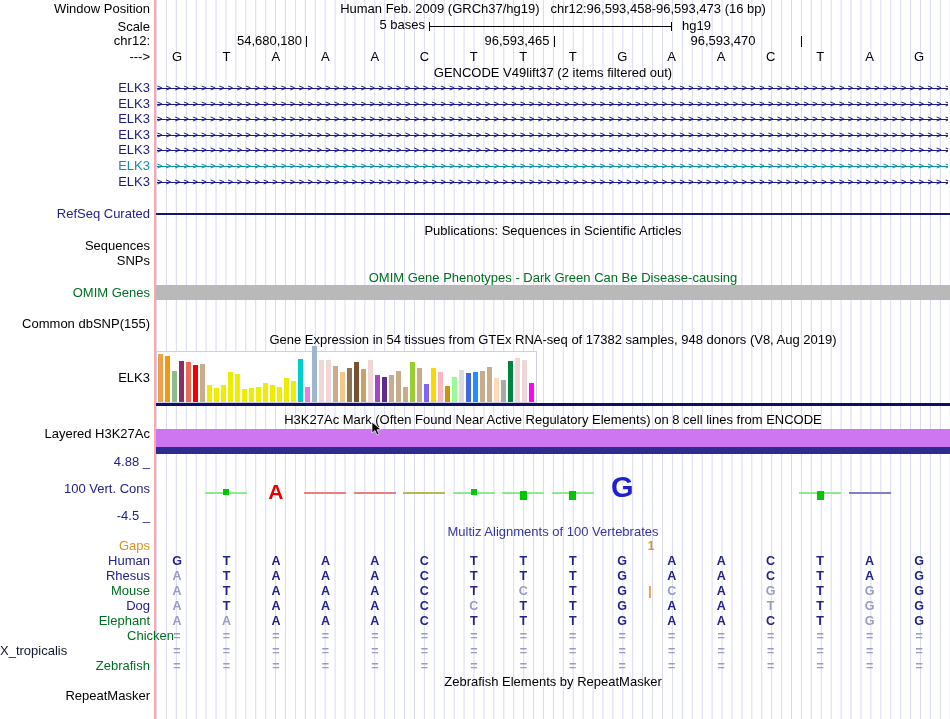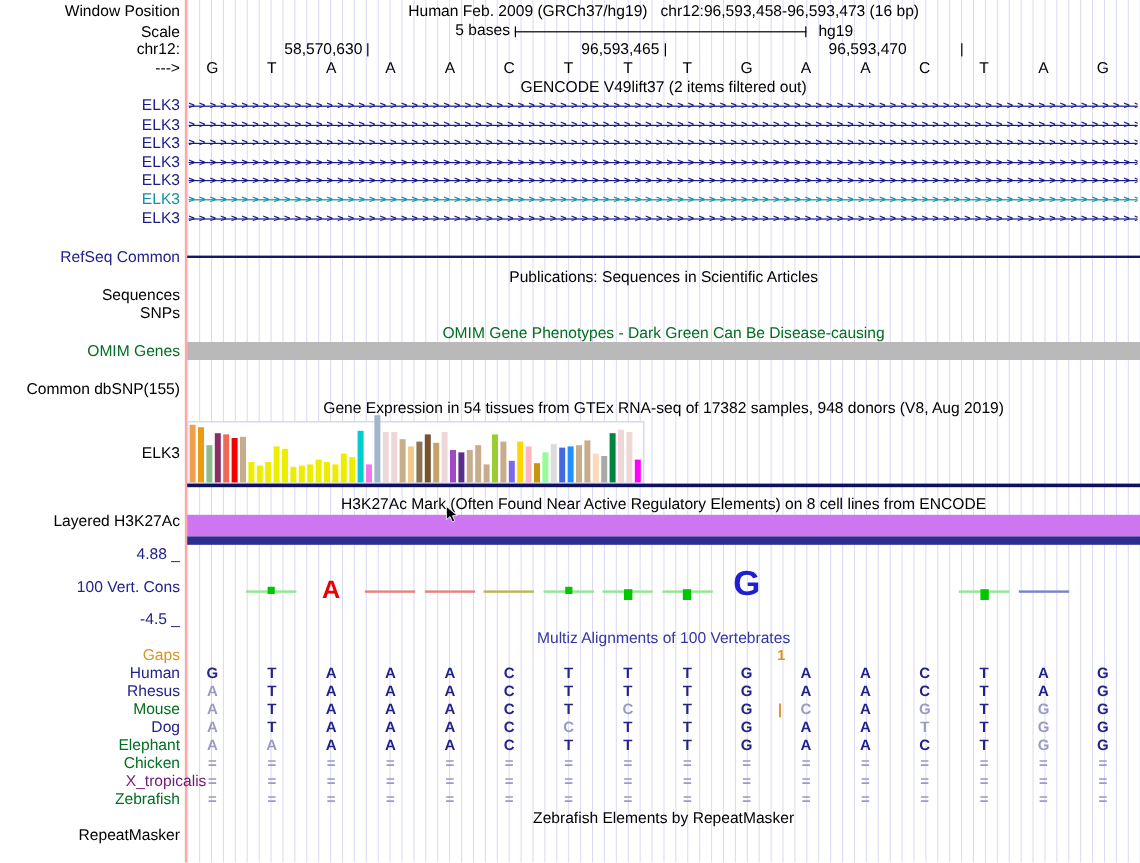--- a/index.html
+++ b/index.html
@@ -35,21 +35,21 @@
 
   <div class="lbl" style="top:20px">Scale</div>
   <div class="numlbl" style="top:18px;left:157px;width:268px">5 bases</div>
   <div class="scaleline" style="left:429px;width:243px"></div>
   <div class="scalecap" style="left:429px"></div>
   <div class="scalecap" style="left:671px"></div>
   <div class="numlbl" style="top:19px;left:682px;width:60px;text-align:left">hg19</div>
 
   <div class="lbl" style="top:34px">chr12:</div>
   <div id="coords">
-      <div style="position: absolute; top: 34px; left: 196px; width: 106px; height: 14px; line-height: 14px; text-align: right; white-space: nowrap;">58,570,630</div>
+      <div style="position: absolute; top: 34px; left: 196px; width: 106px; height: 14px; line-height: 14px; text-align: right; white-space: nowrap;">54,680,180</div>
       <div style="position: absolute; top: 36px; left: 306px; width: 1px; height: 11px; background: rgb(0, 0, 0);"></div>
       <div style="position: absolute; top: 34px; left: 443.5px; width: 106px; height: 14px; line-height: 14px; text-align: right; white-space: nowrap;">96,593,465</div>
       <div style="position: absolute; top: 36px; left: 553.5px; width: 1px; height: 11px; background: rgb(0, 0, 0);"></div>
       <div style="position: absolute; top: 34px; left: 690.5px; width: 106px; height: 14px; line-height: 14px; white-space: nowrap;">96,593,470</div>
       <div style="position: absolute; top: 36px; left: 800.5px; width: 1px; height: 11px; background: rgb(0, 0, 0);"></div>
     </div>
 
   <div class="lbl" style="top:50px">---&gt;</div>
   <div id="bases">
       <div style="position: absolute; top: 50px; left: 167px; width: 20px; height: 14px; line-height: 14px; text-align: center;">G</div>
@@ -102,21 +102,21 @@
         <div style="position: absolute; left: 0px; top: 7px; width: 100%; height: 1px; background: rgb(17, 145, 168);"></div>
         <div style="position: absolute; left: 0px; top: 0px; width: 110%; height: 14px; line-height: 14px; font-size: 9px; font-weight: bold; letter-spacing: 3.6px; white-space: nowrap; color: rgb(17, 145, 168);">&gt;&gt;&gt;&gt;&gt;&gt;&gt;&gt;&gt;&gt;&gt;&gt;&gt;&gt;&gt;&gt;&gt;&gt;&gt;&gt;&gt;&gt;&gt;&gt;&gt;&gt;&gt;&gt;&gt;&gt;&gt;&gt;&gt;&gt;&gt;&gt;&gt;&gt;&gt;&gt;&gt;&gt;&gt;&gt;&gt;&gt;&gt;&gt;&gt;&gt;&gt;&gt;&gt;&gt;&gt;&gt;&gt;&gt;&gt;&gt;&gt;&gt;&gt;&gt;&gt;&gt;&gt;&gt;&gt;&gt;&gt;&gt;&gt;&gt;&gt;&gt;&gt;&gt;&gt;&gt;&gt;&gt;&gt;&gt;&gt;&gt;&gt;&gt;&gt;&gt;&gt;&gt;&gt;&gt;&gt;</div>
       </div>
       <div style="position: absolute; top: 174.6px; left: 0px; width: 150px; height: 14px; line-height: 14px; text-align: right; color: rgb(26, 26, 140);">ELK3</div>
       <div style="position: absolute; top: 174.6px; left: 157px; width: 791px; height: 14px; overflow: hidden;">
         <div style="position: absolute; left: 0px; top: 7px; width: 100%; height: 1px; background: rgb(26, 26, 140);"></div>
         <div style="position: absolute; left: 0px; top: 0px; width: 110%; height: 14px; line-height: 14px; font-size: 9px; font-weight: bold; letter-spacing: 3.6px; white-space: nowrap; color: rgb(26, 26, 140);">&gt;&gt;&gt;&gt;&gt;&gt;&gt;&gt;&gt;&gt;&gt;&gt;&gt;&gt;&gt;&gt;&gt;&gt;&gt;&gt;&gt;&gt;&gt;&gt;&gt;&gt;&gt;&gt;&gt;&gt;&gt;&gt;&gt;&gt;&gt;&gt;&gt;&gt;&gt;&gt;&gt;&gt;&gt;&gt;&gt;&gt;&gt;&gt;&gt;&gt;&gt;&gt;&gt;&gt;&gt;&gt;&gt;&gt;&gt;&gt;&gt;&gt;&gt;&gt;&gt;&gt;&gt;&gt;&gt;&gt;&gt;&gt;&gt;&gt;&gt;&gt;&gt;&gt;&gt;&gt;&gt;&gt;&gt;&gt;&gt;&gt;&gt;&gt;&gt;&gt;&gt;&gt;&gt;&gt;&gt;</div>
       </div>
     </div>
 
-  <div class="lbl navy" style="top:207px">RefSeq Common</div>
+  <div class="lbl navy" style="top:207px">RefSeq Curated</div>
   <div class="band" style="top:213px;height:2px;background:#16166B"></div>
 
   <div class="title" style="top:224px">Publications: Sequences in Scientific Articles</div>
   <div class="lbl" style="top:239px">Sequences</div>
   <div class="lbl" style="top:254px">SNPs</div>
 
   <div class="title green" style="top:271px">OMIM Gene Phenotypes - Dark Green Can Be Disease-causing</div>
   <div class="lbl green" style="top:286px">OMIM Genes</div>
   <div class="band" style="top:285px;height:15px;background:#B9B9B9"></div>
 
@@ -294,38 +294,38 @@
       <div style="position: absolute; top: 614px; left: 463.82px; width: 20px; height: 14px; line-height: 14px; text-align: center; font-weight: bold; font-size: 12.5px; color: rgb(34, 34, 138);">T</div>
       <div style="position: absolute; top: 614px; left: 513.29px; width: 20px; height: 14px; line-height: 14px; text-align: center; font-weight: bold; font-size: 12.5px; color: rgb(34, 34, 138);">T</div>
       <div style="position: absolute; top: 614px; left: 562.76px; width: 20px; height: 14px; line-height: 14px; text-align: center; font-weight: bold; font-size: 12.5px; color: rgb(34, 34, 138);">T</div>
       <div style="position: absolute; top: 614px; left: 612.23px; width: 20px; height: 14px; line-height: 14px; text-align: center; font-weight: bold; font-size: 12.5px; color: rgb(34, 34, 138);">G</div>
       <div style="position: absolute; top: 614px; left: 661.7px; width: 20px; height: 14px; line-height: 14px; text-align: center; font-weight: bold; font-size: 12.5px; color: rgb(34, 34, 138);">A</div>
       <div style="position: absolute; top: 614px; left: 711.17px; width: 20px; height: 14px; line-height: 14px; text-align: center; font-weight: bold; font-size: 12.5px; color: rgb(34, 34, 138);">A</div>
       <div style="position: absolute; top: 614px; left: 760.64px; width: 20px; height: 14px; line-height: 14px; text-align: center; font-weight: bold; font-size: 12.5px; color: rgb(34, 34, 138);">C</div>
       <div style="position: absolute; top: 614px; left: 810.11px; width: 20px; height: 14px; line-height: 14px; text-align: center; font-weight: bold; font-size: 12.5px; color: rgb(34, 34, 138);">T</div>
       <div style="position: absolute; top: 614px; left: 859.58px; width: 20px; height: 14px; line-height: 14px; text-align: center; font-weight: bold; font-size: 12.5px; color: rgb(154, 154, 200);">G</div>
       <div style="position: absolute; top: 614px; left: 909.05px; width: 20px; height: 14px; line-height: 14px; text-align: center; font-weight: bold; font-size: 12.5px; color: rgb(34, 34, 138);">G</div>
-      <div style="position: absolute; top: 629px; left: 0px; width: 150px; height: 14px; line-height: 14px; text-align: right; color: rgb(0, 110, 33);">Chicken</div>
+      <div style="position: absolute; top: 629px; left: 0px; width: 150px; height: 14px; line-height: 14px; text-align: right; color: rgb(0, 110, 33); padding-left: 24px;">Chicken</div>
       <div style="position: absolute; top: 629px; left: 167px; width: 20px; height: 14px; line-height: 14px; text-align: center; font-weight: bold; font-size: 12.5px; color: rgb(154, 154, 205);">=</div>
       <div style="position: absolute; top: 629px; left: 216.47px; width: 20px; height: 14px; line-height: 14px; text-align: center; font-weight: bold; font-size: 12.5px; color: rgb(154, 154, 205);">=</div>
       <div style="position: absolute; top: 629px; left: 265.94px; width: 20px; height: 14px; line-height: 14px; text-align: center; font-weight: bold; font-size: 12.5px; color: rgb(154, 154, 205);">=</div>
       <div style="position: absolute; top: 629px; left: 315.41px; width: 20px; height: 14px; line-height: 14px; text-align: center; font-weight: bold; font-size: 12.5px; color: rgb(154, 154, 205);">=</div>
       <div style="position: absolute; top: 629px; left: 364.88px; width: 20px; height: 14px; line-height: 14px; text-align: center; font-weight: bold; font-size: 12.5px; color: rgb(154, 154, 205);">=</div>
       <div style="position: absolute; top: 629px; left: 414.35px; width: 20px; height: 14px; line-height: 14px; text-align: center; font-weight: bold; font-size: 12.5px; color: rgb(154, 154, 205);">=</div>
       <div style="position: absolute; top: 629px; left: 463.82px; width: 20px; height: 14px; line-height: 14px; text-align: center; font-weight: bold; font-size: 12.5px; color: rgb(154, 154, 205);">=</div>
       <div style="position: absolute; top: 629px; left: 513.29px; width: 20px; height: 14px; line-height: 14px; text-align: center; font-weight: bold; font-size: 12.5px; color: rgb(154, 154, 205);">=</div>
       <div style="position: absolute; top: 629px; left: 562.76px; width: 20px; height: 14px; line-height: 14px; text-align: center; font-weight: bold; font-size: 12.5px; color: rgb(154, 154, 205);">=</div>
       <div style="position: absolute; top: 629px; left: 612.23px; width: 20px; height: 14px; line-height: 14px; text-align: center; font-weight: bold; font-size: 12.5px; color: rgb(154, 154, 205);">=</div>
       <div style="position: absolute; top: 629px; left: 661.7px; width: 20px; height: 14px; line-height: 14px; text-align: center; font-weight: bold; font-size: 12.5px; color: rgb(154, 154, 205);">=</div>
       <div style="position: absolute; top: 629px; left: 711.17px; width: 20px; height: 14px; line-height: 14px; text-align: center; font-weight: bold; font-size: 12.5px; color: rgb(154, 154, 205);">=</div>
       <div style="position: absolute; top: 629px; left: 760.64px; width: 20px; height: 14px; line-height: 14px; text-align: center; font-weight: bold; font-size: 12.5px; color: rgb(154, 154, 205);">=</div>
       <div style="position: absolute; top: 629px; left: 810.11px; width: 20px; height: 14px; line-height: 14px; text-align: center; font-weight: bold; font-size: 12.5px; color: rgb(154, 154, 205);">=</div>
       <div style="position: absolute; top: 629px; left: 859.58px; width: 20px; height: 14px; line-height: 14px; text-align: center; font-weight: bold; font-size: 12.5px; color: rgb(154, 154, 205);">=</div>
       <div style="position: absolute; top: 629px; left: 909.05px; width: 20px; height: 14px; line-height: 14px; text-align: center; font-weight: bold; font-size: 12.5px; color: rgb(154, 154, 205);">=</div>
-      <div style="position: absolute; top: 644px; left: 0px; width: 150px; height: 14px; line-height: 14px; text-align: right; color: #701a75; margin-left: 22px;">X_tropicalis</div>
+      <div style="position: absolute; top: 644px; left: 0px; width: 150px; height: 14px; line-height: 14px; color: #0f172a;">X_tropicalis</div>
       <div style="position: absolute; top: 644px; left: 167px; width: 20px; height: 14px; line-height: 14px; text-align: center; font-weight: bold; font-size: 12.5px; color: rgb(154, 154, 205);">=</div>
       <div style="position: absolute; top: 644px; left: 216.47px; width: 20px; height: 14px; line-height: 14px; text-align: center; font-weight: bold; font-size: 12.5px; color: rgb(154, 154, 205);">=</div>
       <div style="position: absolute; top: 644px; left: 265.94px; width: 20px; height: 14px; line-height: 14px; text-align: center; font-weight: bold; font-size: 12.5px; color: rgb(154, 154, 205);">=</div>
       <div style="position: absolute; top: 644px; left: 315.41px; width: 20px; height: 14px; line-height: 14px; text-align: center; font-weight: bold; font-size: 12.5px; color: rgb(154, 154, 205);">=</div>
       <div style="position: absolute; top: 644px; left: 364.88px; width: 20px; height: 14px; line-height: 14px; text-align: center; font-weight: bold; font-size: 12.5px; color: rgb(154, 154, 205);">=</div>
       <div style="position: absolute; top: 644px; left: 414.35px; width: 20px; height: 14px; line-height: 14px; text-align: center; font-weight: bold; font-size: 12.5px; color: rgb(154, 154, 205);">=</div>
       <div style="position: absolute; top: 644px; left: 463.82px; width: 20px; height: 14px; line-height: 14px; text-align: center; font-weight: bold; font-size: 12.5px; color: rgb(154, 154, 205);">=</div>
       <div style="position: absolute; top: 644px; left: 513.29px; width: 20px; height: 14px; line-height: 14px; text-align: center; font-weight: bold; font-size: 12.5px; color: rgb(154, 154, 205);">=</div>
       <div style="position: absolute; top: 644px; left: 562.76px; width: 20px; height: 14px; line-height: 14px; text-align: center; font-weight: bold; font-size: 12.5px; color: rgb(154, 154, 205);">=</div>
       <div style="position: absolute; top: 644px; left: 612.23px; width: 20px; height: 14px; line-height: 14px; text-align: center; font-weight: bold; font-size: 12.5px; color: rgb(154, 154, 205);">=</div>

